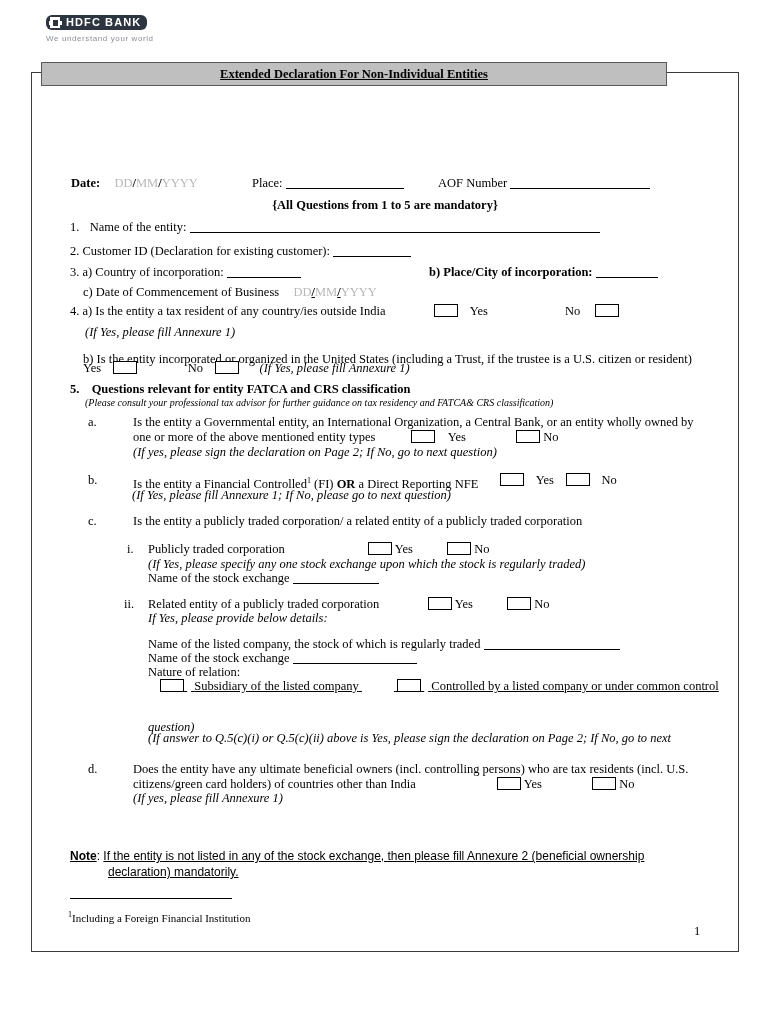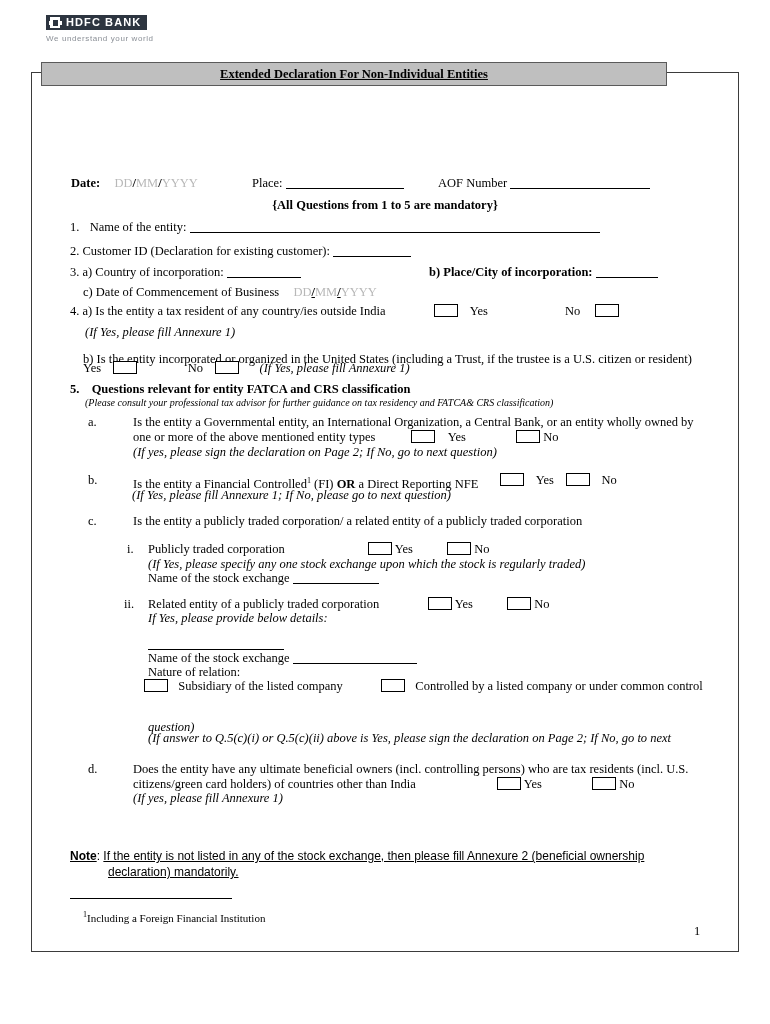--- a/index.html
+++ b/index.html
@@ -32,20 +32,21 @@
     position: absolute;
     left: 46px;
     top: 14px;
   }
   .logo-bar {
     display: inline-flex;
     align-items: center;
     background: #2d3540;
     height: 15px;
     padding: 0 6px 0 3px;
+    border-radius: 6px;
   }
   .logo-mark {
     width: 12px;
     height: 11px;
     position: relative;
     margin-right: 5px;
     flex: none;
   }
   .logo-mark .outer {
     position: absolute;
@@ -305,28 +306,29 @@
   <span class="cbox"></span>
   <span>Yes</span>
 </div>
 <div class="abs row" style="left:507px; top:597px;">
   <span class="cbox"></span>
   <span>No</span>
 </div>
 <div class="abs row it" style="left:148px; top:611px;">If Yes, please provide below details:</div>
 
 <div class="abs row" style="left:148px; top:637px;">
+  <span>Name of the listed company, the stock of which is regularly traded</span>
   <span class="ul-line" style="width:136px"></span>
 </div>
 <div class="abs row" style="left:148px; top:651px;">
   <span>Name of the stock exchange</span>
   <span class="ul-line" style="width:124px"></span>
 </div>
 <div class="abs row" style="left:148px; top:665px;">Nature of relation:</div>
-<div class="abs row" style="left:144px; top:679px;">
+<div class="abs row" style="left:160px; top:679px;text-decoration:underline;">
   <span class="cbox"></span>
   <span style="display:inline-block;width:4px"></span>
   <span>Subsidiary of the listed company</span>
   <span style="display:inline-block;width:32px"></span>
   <span class="cbox"></span>
   <span style="display:inline-block;width:4px"></span>
   <span>Controlled by a listed company or under common control</span>
 </div>
 
 <div class="abs row it" style="left:148px; top:706px;margin-top:25px;">(If answer to Q.5(c)(i) or Q.5(c)(ii) above is Yes, please sign the declaration on Page 2; If No, go to next</div>
@@ -347,17 +349,17 @@
 
 <div class="abs note-sans" style="left:70px; top:848px; white-space:nowrap;">
   <span class="bd u">Note</span><span>:</span>
   <span class="u">If the entity is not listed in any of the stock exchange,  then please fill Annexure 2 (beneficial ownership</span>
 </div>
 <div class="abs note-sans" style="left:108px; top:864px; white-space:nowrap;">
   <span class="u">declaration) mandatorily.</span>
 </div>
 
 <div class="hr-foot" style="left:70px; top:898px;"></div>
-<div class="abs" style="left:83px; top:908px; font-size:11px; line-height:14px; white-space:nowrap;">
+<div class="abs" style="left:68px; top:908px; font-size:11px; line-height:14px; white-space:nowrap;">
   <span class="sup">1</span><span>Including a Foreign Financial Institution</span>
 </div>
 
 <div class="abs row" style="left:694px; top:924px;">1</div>
 
 </body></html>

